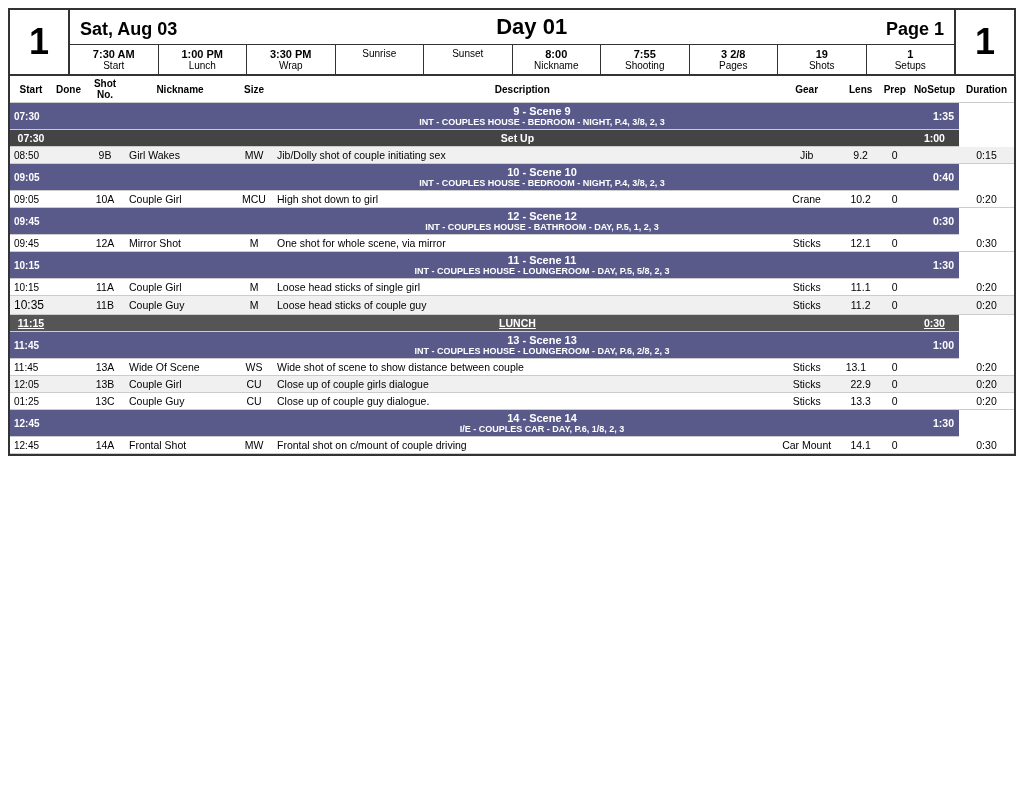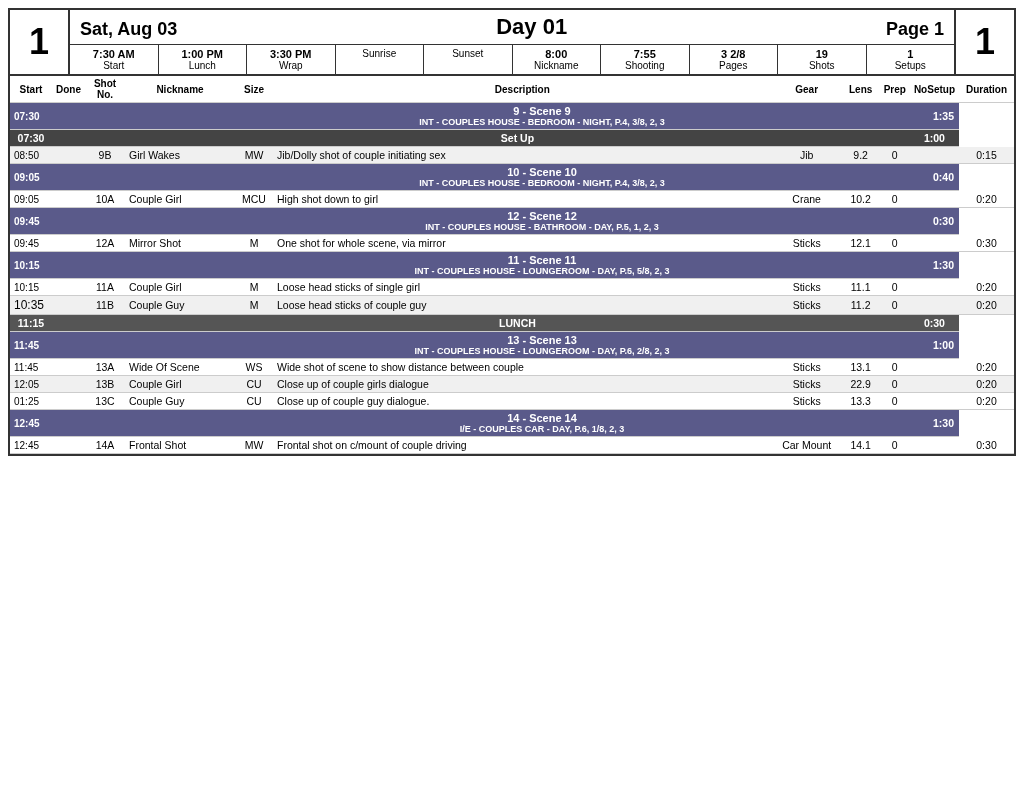--- a/index.html
+++ b/index.html
@@ -23,21 +23,21 @@
     .header-cell .value { font-size: 11px; font-weight: bold; }
     
     table { width: 100%; border-collapse: collapse; }
     th, td { border-bottom: 1px solid #ccc; padding: 2px 4px; font-size: 10.5px; }
     th { font-size: 10px; font-weight: bold; text-align: center; }
     .scene-tr { background: #5a5a8a; color: #fff; }
     .scene-tr td { font-weight: bold; }
     .setup-tr { background: #444; color: #fff; }
     .setup-tr td { font-weight: bold; text-align: center; }
     .lunch-tr { background: #555; color: #fff; }
-    .lunch-tr td { font-weight: bold; text-align: center; }
+    .lunch-tr td { font-weight: bold; text-align: center; text-decoration: underline; }
     tr.white-row { background: #fff; }
     tr.gray-row { background: #f0f0f0; }
   </style>
 </head>
 <body>
 
 <div class="page-wrapper">
 
   <div class="header">
     <div class="header-num">1</div>
@@ -240,21 +240,21 @@
       </td>
     </tr>
         <tr class="white-row">
       <td style="font-size:10px">11:45</td>
       <td></td>
       <td style="text-align:center">13A</td>
       <td>Wide Of Scene</td>
       <td style="text-align:center">WS</td>
       <td>Wide shot of scene to show distance between couple</td>
       <td style="text-align:center">Sticks</td>
-      <td style="text-align:center">13.1</td>
+      <td style="">13.1</td>
       <td style="text-align:center">0</td>
       <td style="text-align:center"></td>
       <td style="text-align:center">0:20</td>
     </tr>
         <tr class="gray-row">
       <td style="font-size:10px">12:05</td>
       <td></td>
       <td style="text-align:center">13B</td>
       <td>Couple Girl</td>
       <td style="text-align:center">CU</td>

